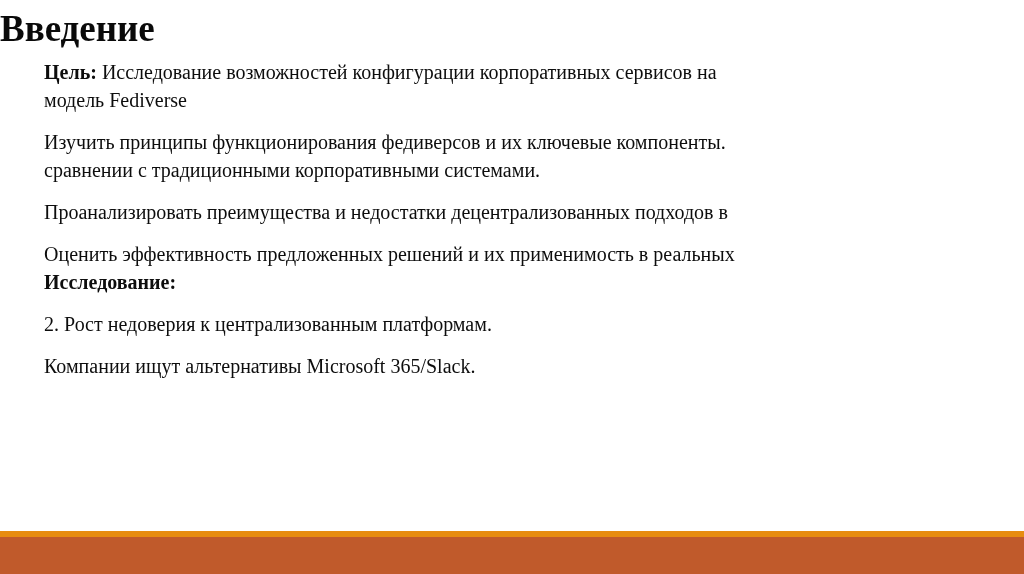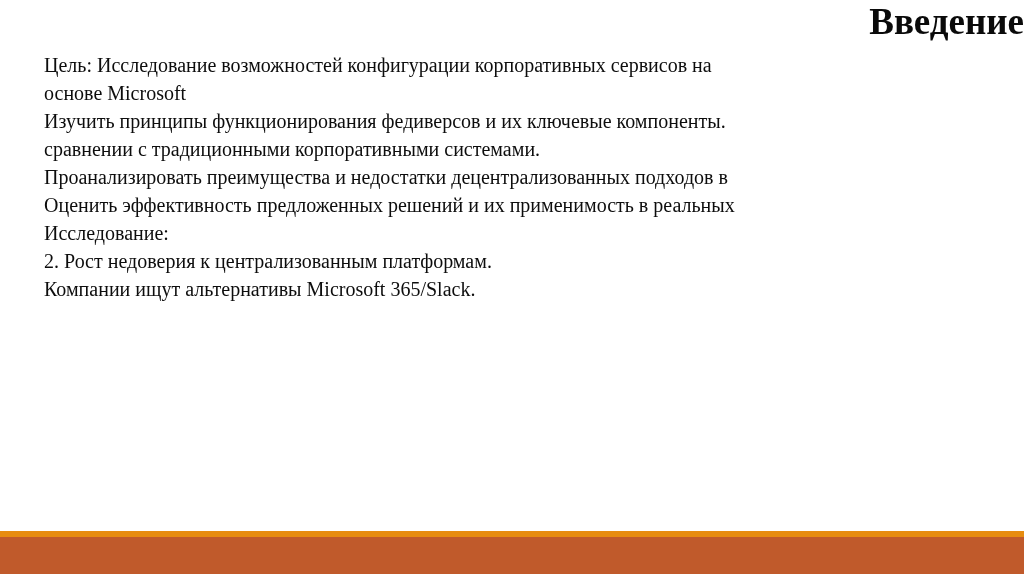--- a/index.html
+++ b/index.html
@@ -10,39 +10,40 @@
   .slide {
     position: relative;
     width: 1024px;
     height: 574px;
     background: #ffffff;
     overflow: hidden;
     font-family: "Liberation Serif", "DejaVu Serif", serif;
     color: #0d0d0d;
   }
   .title {
-    margin: 0 0 7px 0;
+    margin: 7px 0 7px 0;
     font-size: 37px;
     line-height: 44px;
     font-weight: bold;
-    text-align: right;
+    text-align: left;
     color: #0a0a0a;
   }
   .body {
     padding: 0 40px 0 44px;
     font-size: 20px;
     line-height: 28px;
   }
   .line {
     white-space: nowrap;
   }
   .gap {
+    margin-top: 14px;
   }
   .b {
-    font-weight: normal;
+    font-weight: bold;
     margin-top: 48px;
   }
   .footer {
     position: absolute;
     left: 0;
     bottom: 0;
     width: 100%;
   }
   .footer .accent {
     height: 6px;
@@ -55,21 +56,21 @@
 <body>
 
 <div class="slide">
 
   <h1 class="title">Введение</h1>
 
   <div class="body">
 
     <div class="line"><span class="b">Цель:</span><span> Исследование возможностей конфигурации корпоративных сервисов на</span></div>
 
-    <div class="line"><span>основе Microsoft</span></div>
+    <div class="line"><span>модель Fediverse</span></div>
 
 
     <div class="line gap"><span>Изучить принципы функционирования федиверсов и их ключевые компоненты.</span></div>
 
     <div class="line"><span>сравнении с традиционными корпоративными системами.</span></div>
 
     <div class="line gap"><span>Проанализировать преимущества и недостатки децентрализованных подходов в</span></div>
 
 
     <div class="line gap"><span>Оценить эффективность предложенных решений и их применимость в реальных</span></div>

